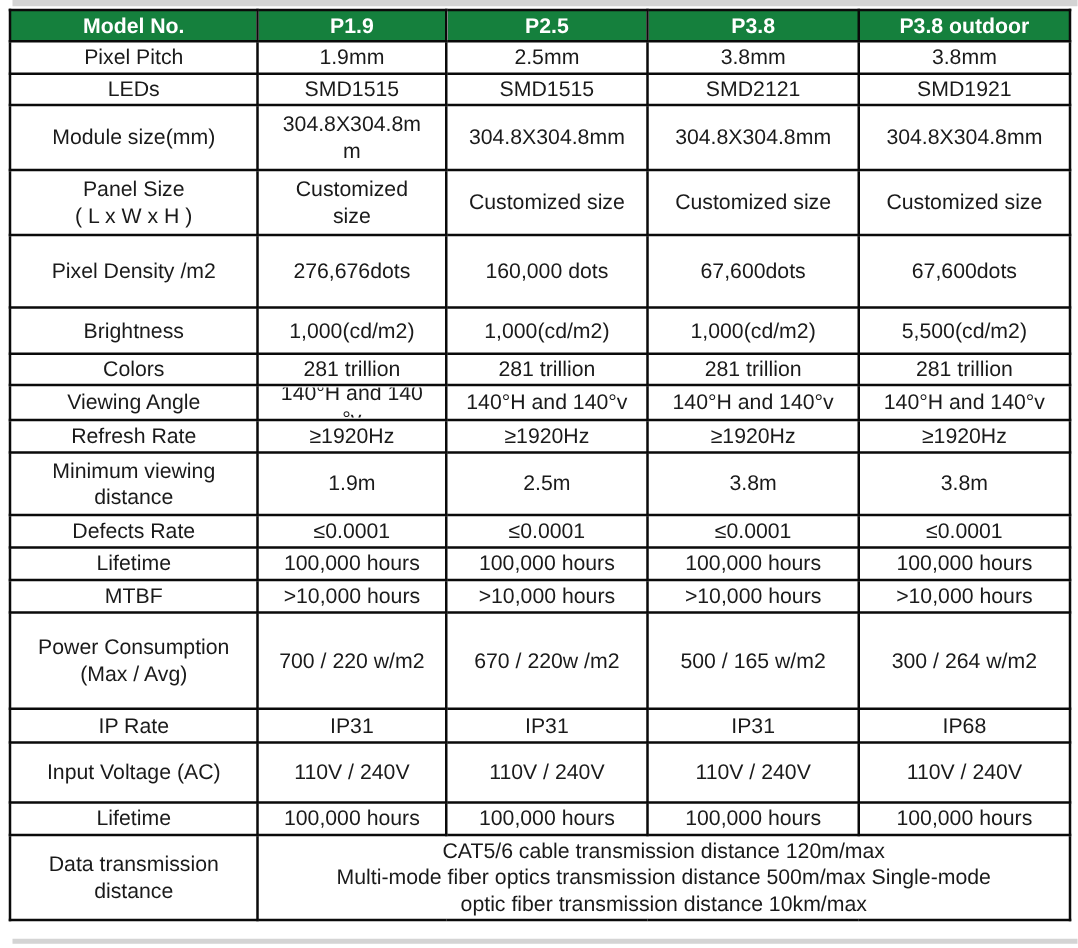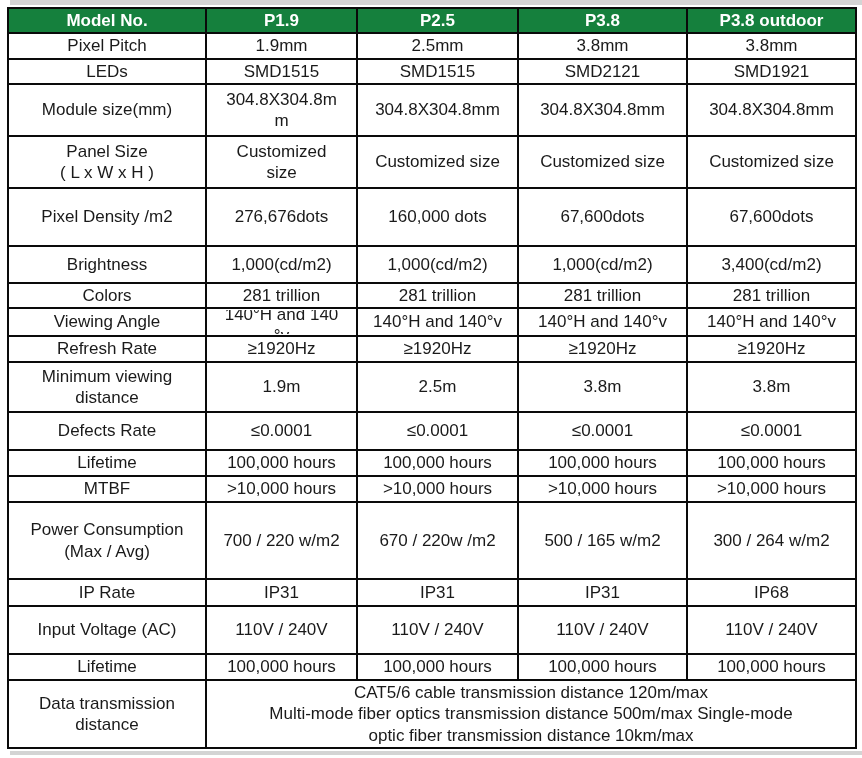--- a/index.html
+++ b/index.html
@@ -133,21 +133,21 @@
         <td>276,676dots</td>
         <td>160,000 dots</td>
         <td>67,600dots</td>
         <td>67,600dots</td>
       </tr>
       <tr style="height: 37px;">
         <td>Brightness</td>
         <td>1,000(cd/m2)</td>
         <td>1,000(cd/m2)</td>
         <td>1,000(cd/m2)</td>
-        <td>3,400(cd/m2)</td>
+        <td>5,500(cd/m2)</td>
       </tr>
       <tr style="height: 25px; margin-top: 48px;">
         <td>Colors</td>
         <td>281 trillion</td>
         <td>281 trillion</td>
         <td>281 trillion</td>
         <td>281 trillion</td>
       </tr>
       <tr style="height: 26px;">
         <td>Viewing Angle</td>
@@ -167,21 +167,21 @@
         <td>≥1920Hz</td>
         <td>≥1920Hz</td>
       </tr>
       <tr style="height: 50px;">
         <td>Minimum viewing<br>distance</td>
         <td>1.9m</td>
         <td>2.5m</td>
         <td>3.8m</td>
         <td>3.8m</td>
       </tr>
-      <tr style="height: 38px;">
+      <tr style="height: 26px;">
         <td>Defects Rate</td>
         <td>≤0.0001</td>
         <td>≤0.0001</td>
         <td>≤0.0001</td>
         <td>≤0.0001</td>
       </tr>
       <tr style="height: 26px;">
         <td>Lifetime</td>
         <td>100,000 hours</td>
         <td>100,000 hours</td>

